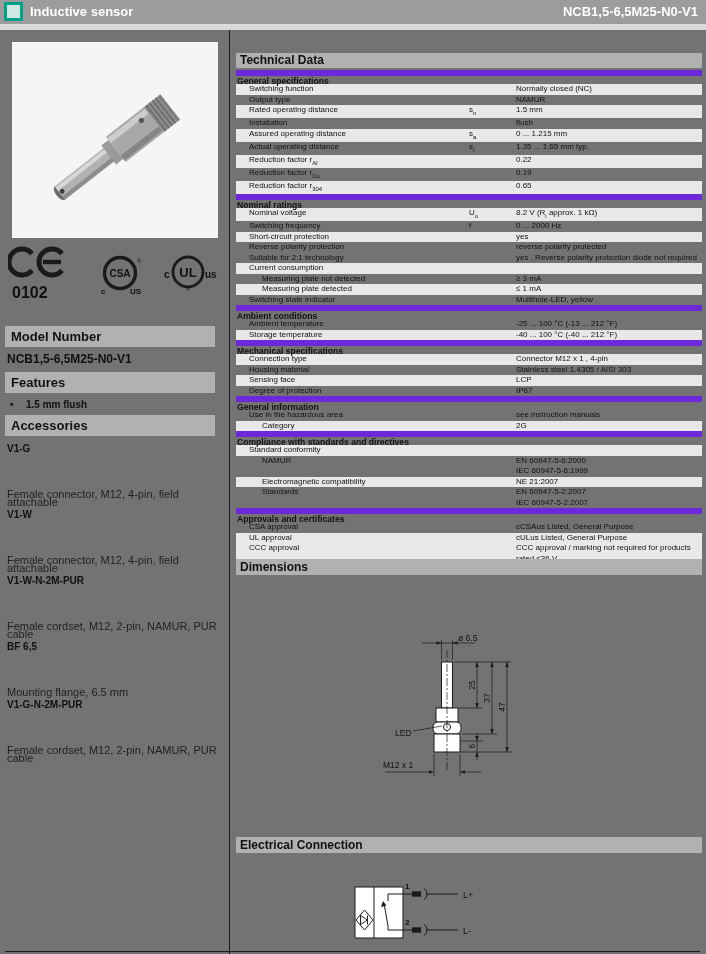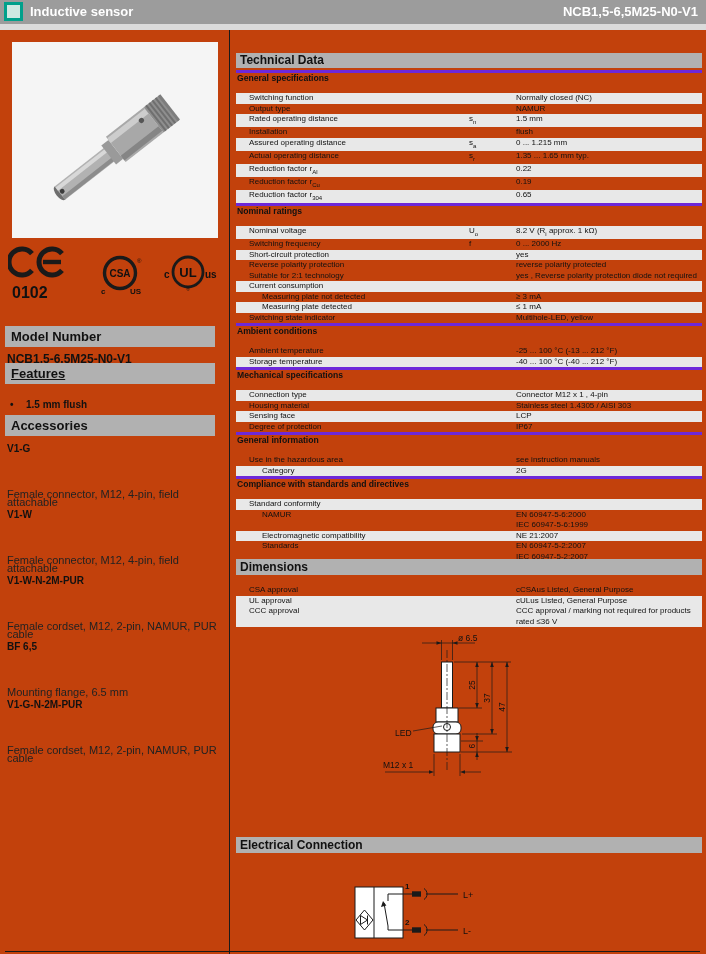--- a/index.html
+++ b/index.html
@@ -1,16 +1,16 @@
 <!DOCTYPE html>
 <html><head>
 <meta charset="utf-8">
 <style>
   html,body{margin:0;padding:0;background:#fff;}
-  #page{position:relative;width:706px;height:954px;background:#c2410c;
+  #page{position:relative;width:706px;height:954px;background:#737373;
         font-family:"Liberation Sans",sans-serif;color:#111;overflow:hidden;}
   .abs{position:absolute;}
   
   #hdr{left:0;top:0;width:706px;height:24px;background:#9c9c9c;}
   #hdr-strip{left:0;top:24px;width:706px;height:6px;background:#dbdbdb;}
   #hdr-icon{left:4px;top:2px;width:13px;height:13px;background:#cfe9e2;border:3px solid #00a08b;}
   #hdr-title{left:30px;top:4px;font-size:13px;font-weight:bold;color:#fff;}
   #hdr-model{right:8px;top:4px;font-size:13px;font-weight:bold;color:#fff;}
   
   #divider{left:229px;top:30px;width:1px;height:924px;background:#1a1a1a;}
@@ -25,22 +25,22 @@
   .acc-name{font-size:10px;font-weight:bold;line-height:11px;margin-top:3px;}
   .acc-desc{font-size:11px;line-height:8px;color:#222;margin-top:36px;}
   
   .main-bar{left:236px;width:466px;background:#b1b1b1;font-weight:bold;
             padding-left:4px;box-sizing:border-box;}
   #tech-bar{top:53px;height:15px;font-size:12px;line-height:15px;}
   #dim-bar{top:559px;height:16px;font-size:12px;line-height:16px;}
   #elec-bar{top:837px;height:16px;font-size:12px;line-height:16px;}
   
   #tech-table{left:236px;top:70px;width:466px;}
-  .t-subheader{font-size:8.6px;font-weight:bold;line-height:10.5px;height:23px;
-               border-top:3px solid #6d28d9;box-sizing:border-box;padding-left:1px;}
+  .t-subheader{font-size:8.6px;font-weight:bold;line-height:10.5px;height:14px;
+               border-top:6px solid #6d28d9;box-sizing:border-box;padding-left:1px;}
   .t-row{display:flex;min-height:10.5px;font-size:8px;line-height:10.5px;}
   .t-row.stripe{background:#e8e8e8;justify-content:space-between;}
   .t-label{width:233px;box-sizing:border-box;padding-left:13px;}
   .t-label.ind2{padding-left:26px;}
   .t-sym{width:47px;}
   .t-value{flex:1;}
   sub{font-size:6px;}
   
   svg text{font-family:"Liberation Sans",sans-serif;fill:#111;}
 </style>
@@ -99,21 +99,21 @@
       <text x="180" y="30.5" font-size="13" font-weight="bold" text-anchor="middle">UL</text>
       <text x="156" y="32" font-size="10" font-weight="bold">c</text>
       <text x="197" y="32" font-size="10" font-weight="bold">us</text>
       <text x="180" y="45" font-size="5" text-anchor="middle">®</text>
     </g>
   </svg>
 
   <div class="abs side-bar" style="top:326px;">Model Number</div>
   <div class="abs" id="model-value">NCB1,5-6,5M25-N0-V1</div>
 
-  <div class="abs side-bar" style="top:363px;text-decoration:underline;">Features</div>
+  <div class="abs side-bar" style="top:372px;">Features</div>
   <div class="abs" id="feature-item"><span class="bullet">•</span><span>1.5 mm flush</span></div>
 
   <div class="abs side-bar" style="top:415px;">Accessories</div>
   <div class="abs" id="acc-list">
       <div class="acc-name">V1-G</div>
       <div class="acc-desc">Female connector, M12, 4-pin, field attachable</div>
       <div class="acc-name">V1-W</div>
       <div class="acc-desc">Female connector, M12, 4-pin, field attachable</div>
       <div class="acc-name">V1-W-N-2M-PUR</div>
       <div class="acc-desc">Female cordset, M12, 2-pin, NAMUR, PUR cable</div>

